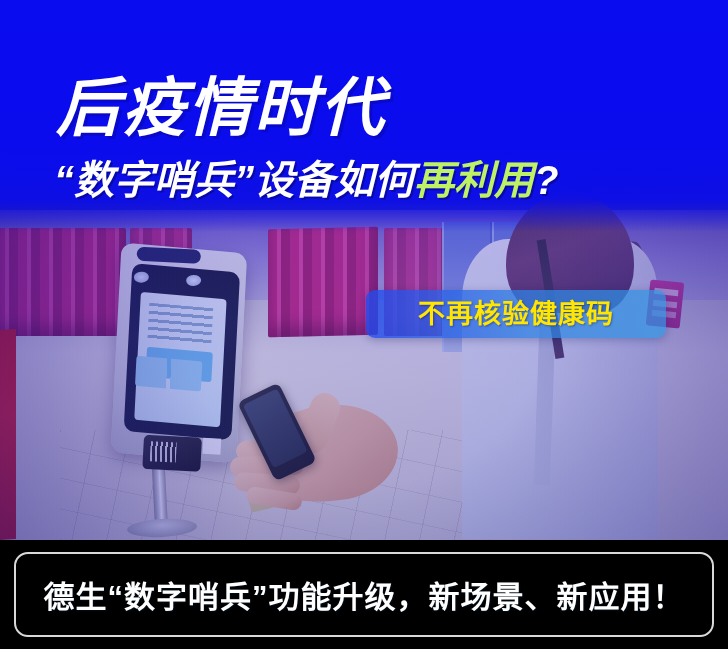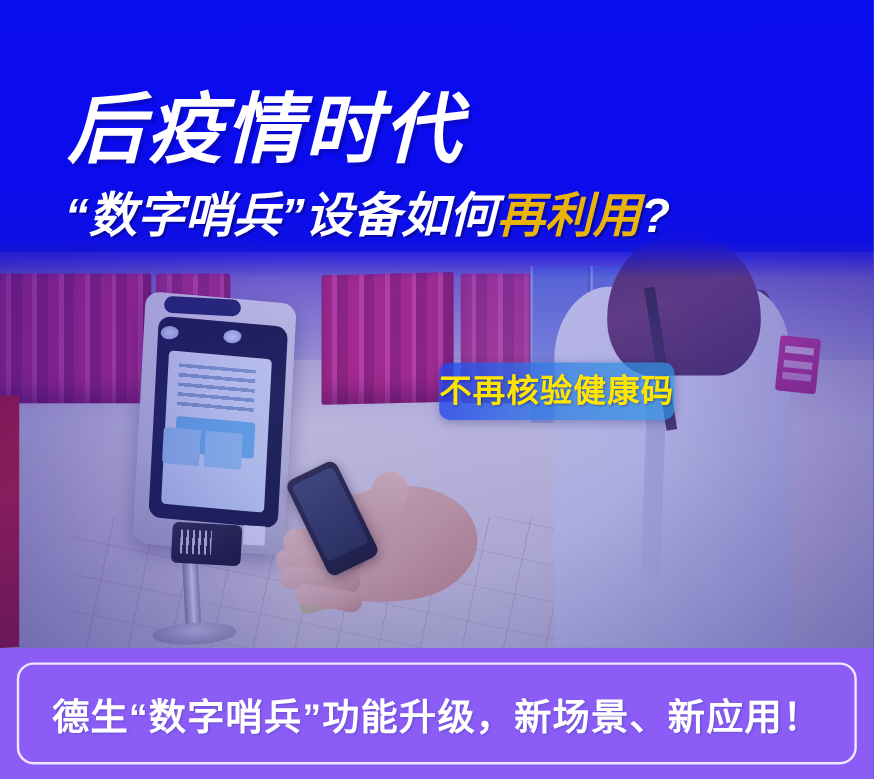--- a/index.html
+++ b/index.html
@@ -436,34 +436,33 @@
     font-size: 40px;
     line-height: 1.05;
     font-weight: bold;
     font-style: italic;
     color: #ffffff;
     letter-spacing: 0px;
     text-shadow: 2px 2px 0 rgba(0,0,50,.35);
     white-space: nowrap;
   }
   .sub-highlight {
-    color: #eab308;
+    color: #bef264;
     margin-top: 11px;
   }
 
   
   .feature-list {
     position: absolute;
     left: 366px;
     top: 290px;
     width: 300px;
     display: flex;
-    flex-direction: row;
+    flex-direction: column;
     gap: 5px;
-    margin-top: 12px;
   }
   .feature-item {
     height: 48px;
     border-radius: 9px;
     background: linear-gradient(90deg, rgba(34,72,236,.80) 0%, rgba(48,130,226,.74) 55%, rgba(48,150,228,.70) 100%);
     display: flex;
     align-items: center;
     justify-content: center;
     box-shadow: 0 2px 8px rgba(10,20,90,.28);
   }
@@ -476,21 +475,21 @@
     text-shadow: 1px 1px 2px rgba(0,0,60,.35);
   }
 
   
   .bottom-banner {
     position: absolute;
     left: 0;
     top: 540px;
     width: 728px;
     height: 109px;
-    background: #8b5cf6;
+    background: #000000;
     display: flex;
     align-items: center;
     justify-content: center;
   }
   .banner-frame {
     position: absolute;
     left: 14px;
     top: 12px;
     right: 14px;
     bottom: 12px;

